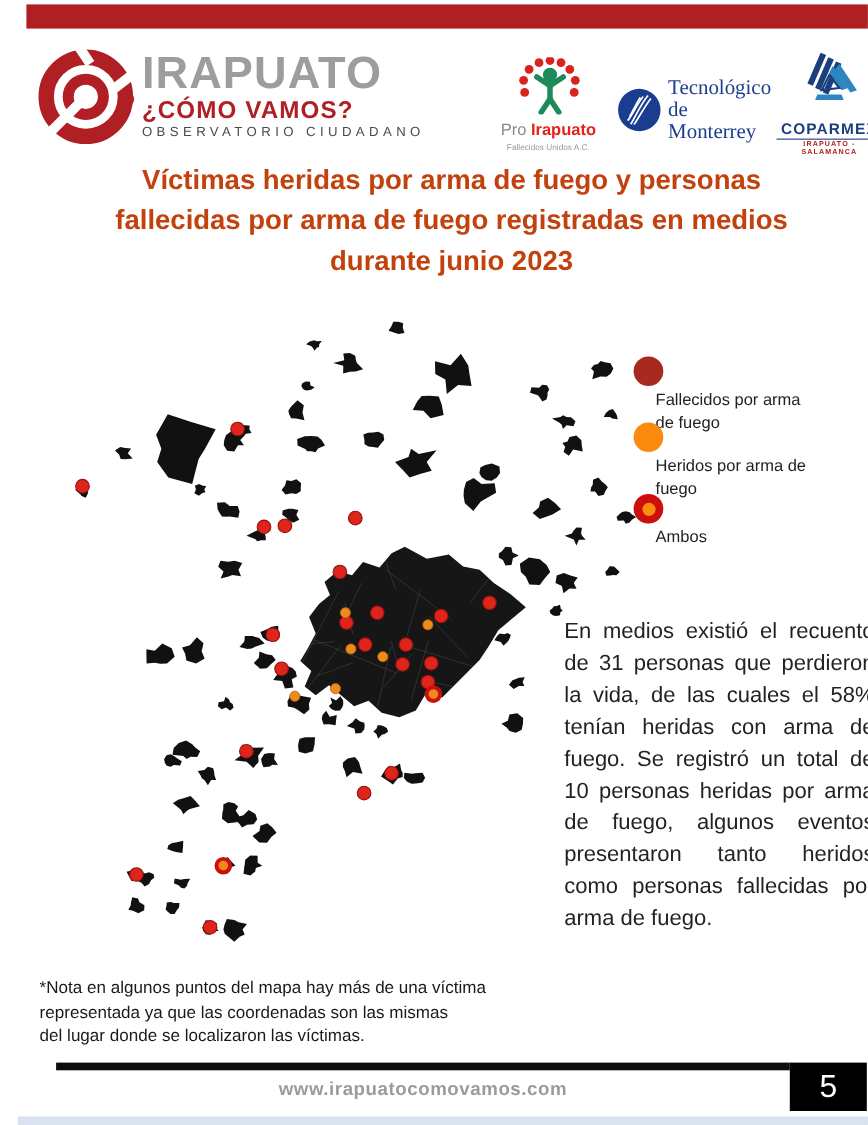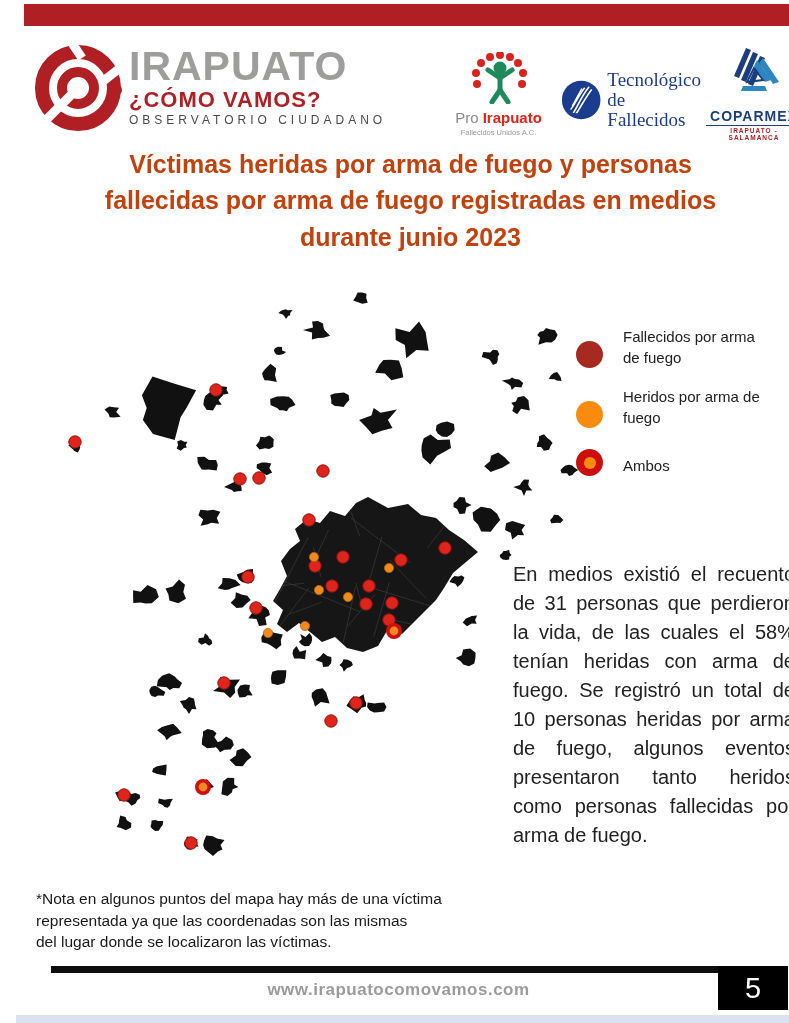--- a/index.html
+++ b/index.html
@@ -26,40 +26,40 @@
 
   
   .title{position:absolute;left:0;top:146px;width:789px;text-align:center;
          font-size:25px;font-weight:bold;color:#c2410c;line-height:1.45;white-space:pre-line;}
 
   
   .map{position:absolute;left:30px;top:280px;width:535px;height:600px;}
 
   
   .legend{position:absolute;left:560px;top:318px;width:220px;}
-  .legend-item{position:absolute;left:0;display:flex;align-items:flex-end;}
+  .legend-item{position:absolute;left:0;display:flex;align-items:flex-start;flex-direction:column;}
   .sw{width:27px;height:27px;border-radius:50%;flex:0 0 auto;}
   .sw-ambos{width:27px;height:27px;border-radius:50%;display:flex;align-items:center;justify-content:center;flex:0 0 auto;}
   .sw-ambos .inner{width:12px;height:12px;border-radius:50%;}
   .legend-label{font-size:15px;color:#222;line-height:1.4;margin-left:20px;white-space:pre-line;padding-top:2px;}
 
   
   .body-text{position:absolute;left:497px;top:560px;width:282px;font-size:20px;color:#222;
              line-height:29px;text-align:justify;}
 
   
   .footnote{position:absolute;left:20px;top:888px;width:440px;font-size:15.5px;color:#1a1a1a;
             line-height:1.4;white-space:pre-line;}
 
   
   .footer-bar{position:absolute;left:35px;top:966px;width:667px;height:7px;background:#0d0d0d;}
   .page-box{position:absolute;left:702px;top:966px;width:70px;height:44px;background:#000;
             display:flex;align-items:center;justify-content:center;}
   .page-num{color:#fff;font-size:29px;}
-  .site-url{position:absolute;left:14px;top:980px;width:737px;text-align:center;font-size:17px;
+  .site-url{position:absolute;left:0;top:980px;width:737px;text-align:center;font-size:17px;
             font-weight:bold;color:#9b9b9b;letter-spacing:.5px;}
   .bottom-strip{position:absolute;left:0;bottom:0;width:789px;height:8px;background:#d9e2ee;}
 </style>
 </head>
 <body>
 
 <div class="page">
 
   <div class="topbar"></div>
 
@@ -112,21 +112,21 @@
       <circle cx="23" cy="23" r="22" fill="#1b3d8f"></circle>
       <g stroke="#ffffff" stroke-width="1.8" fill="none">
         <path d="M14,38 C20,28 24,18 32,8"></path>
         <path d="M11,34 C17,26 20,18 27,9"></path>
         <path d="M17,39 C23,30 28,20 35,11"></path>
         <path d="M13,30 C17,23 20,16 24,10"></path>
       </g>
       <path d="M10,38 h26 l-4,4 h-18 z" fill="#1b3d8f"></path>
     </svg>
     <div class="tec-text" style="white-space:pre-line;">Tecnológico
-de Fallecidos</div>
+de Monterrey</div>
   </div>
 
   <div class="coparmex">
     <svg width="70" height="56" viewBox="0 0 70 56">
       <g fill="#1b3e7f">
         <path d="M22,34 L34,6 L39,8 L27,36 z"></path>
         <path d="M29,38 L41,10 L46,12 L34,40 z"></path>
         <path d="M15,30 L27,2 L32,4 L20,32 z"></path>
       </g>
       <g fill="#2e86c1">

